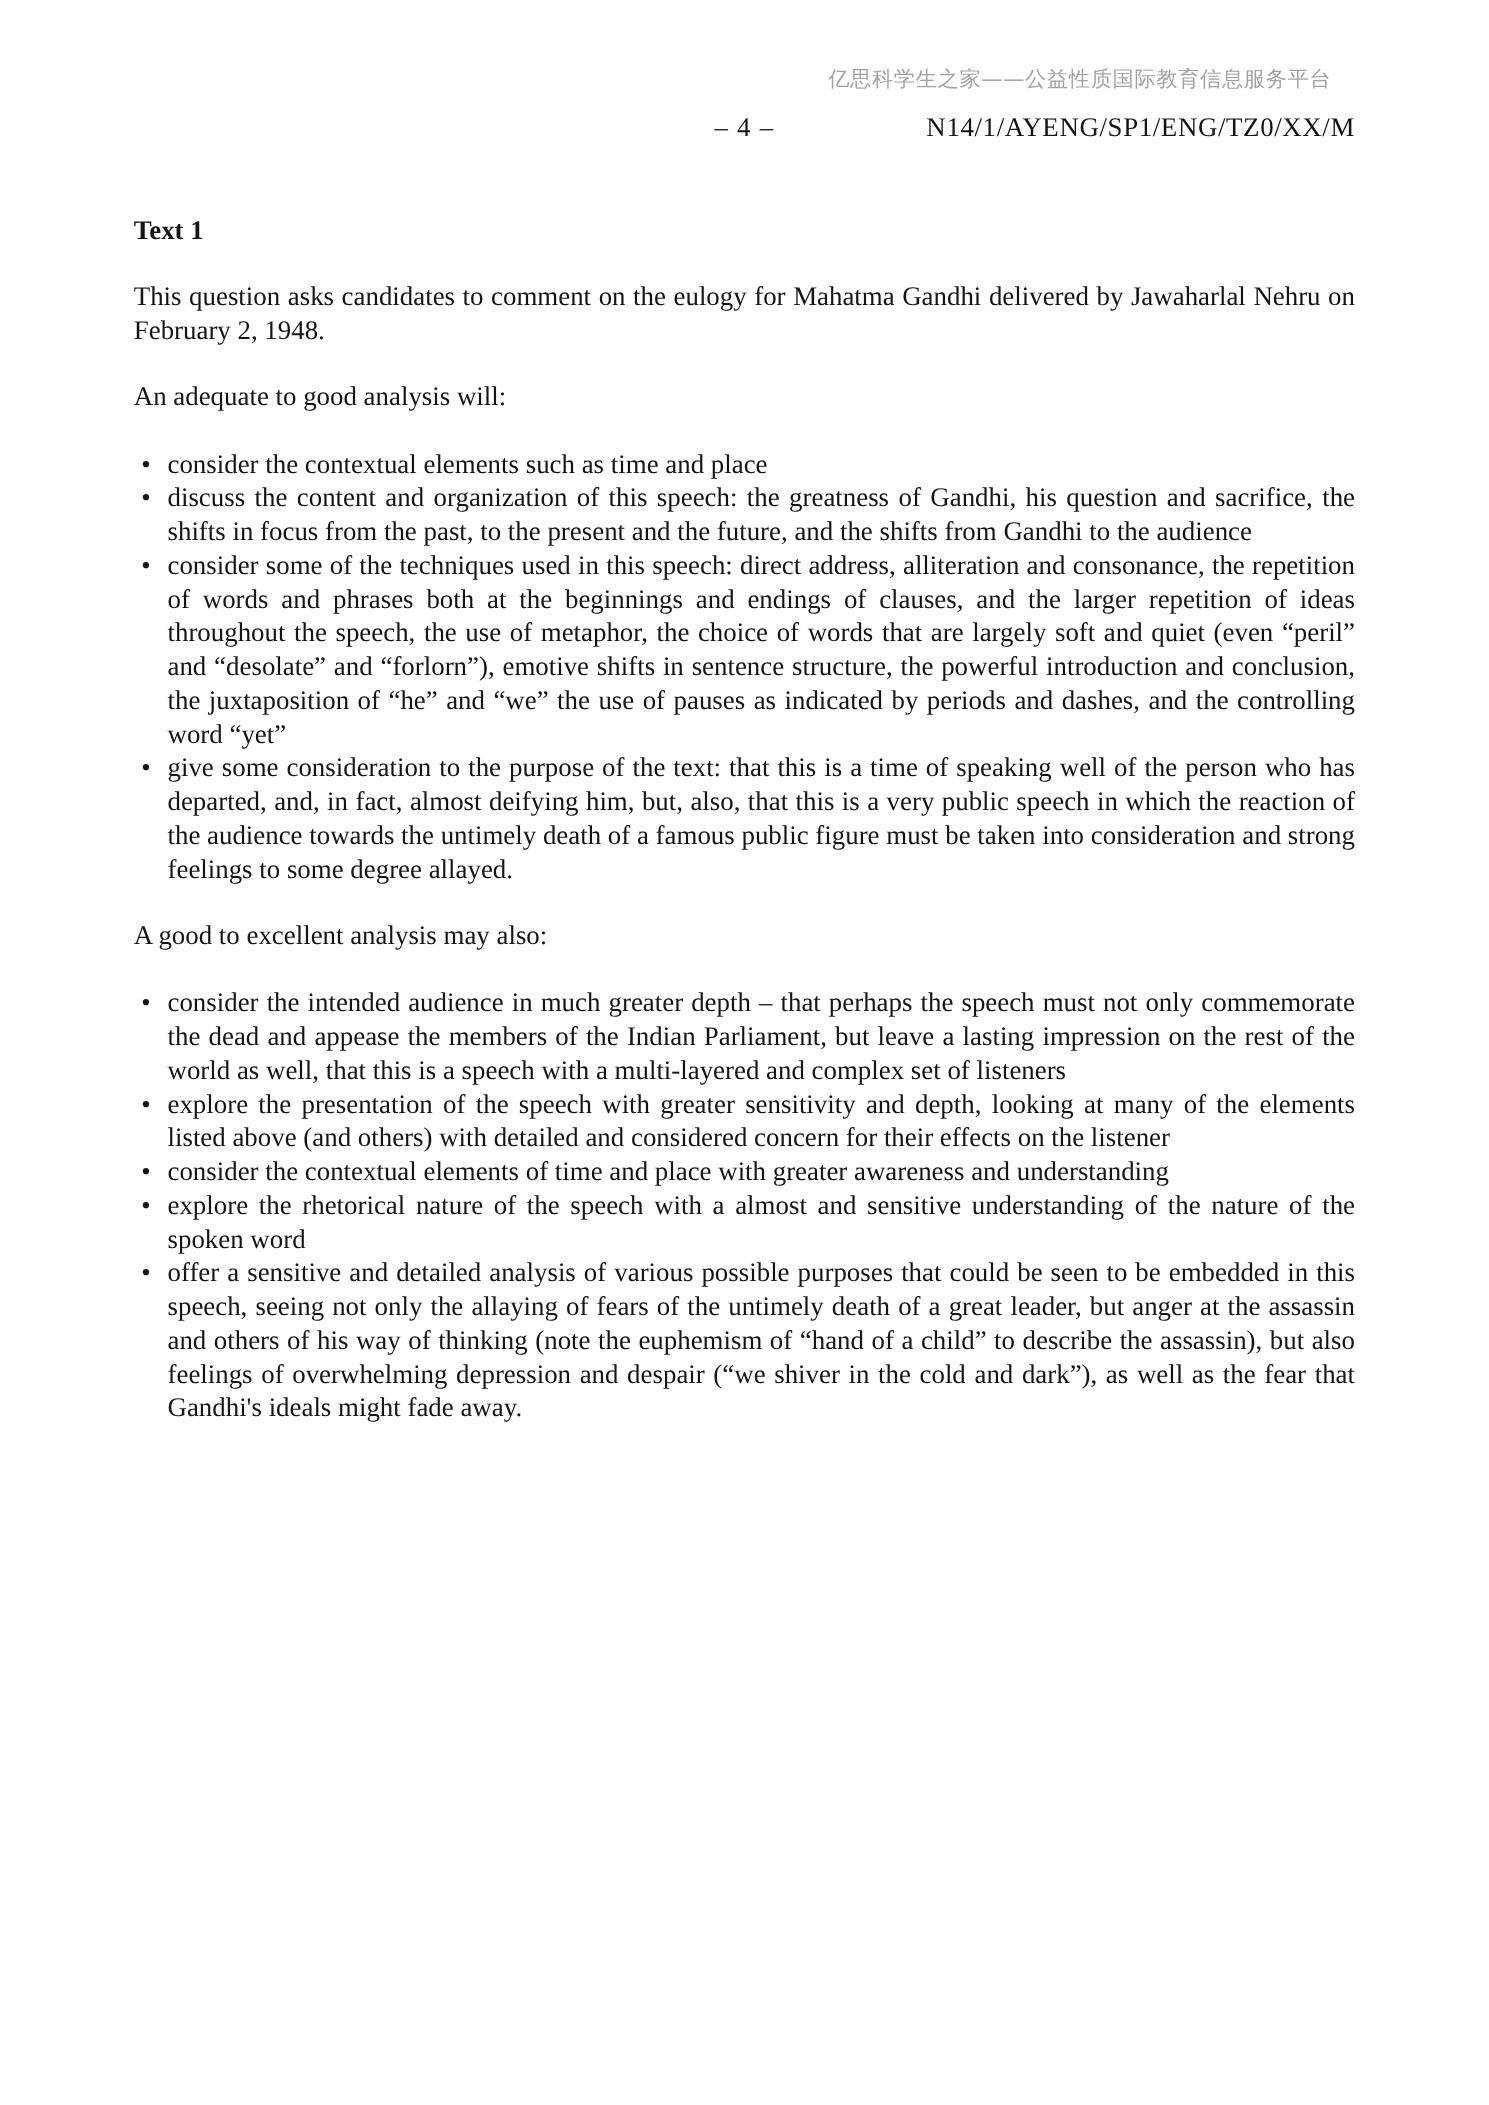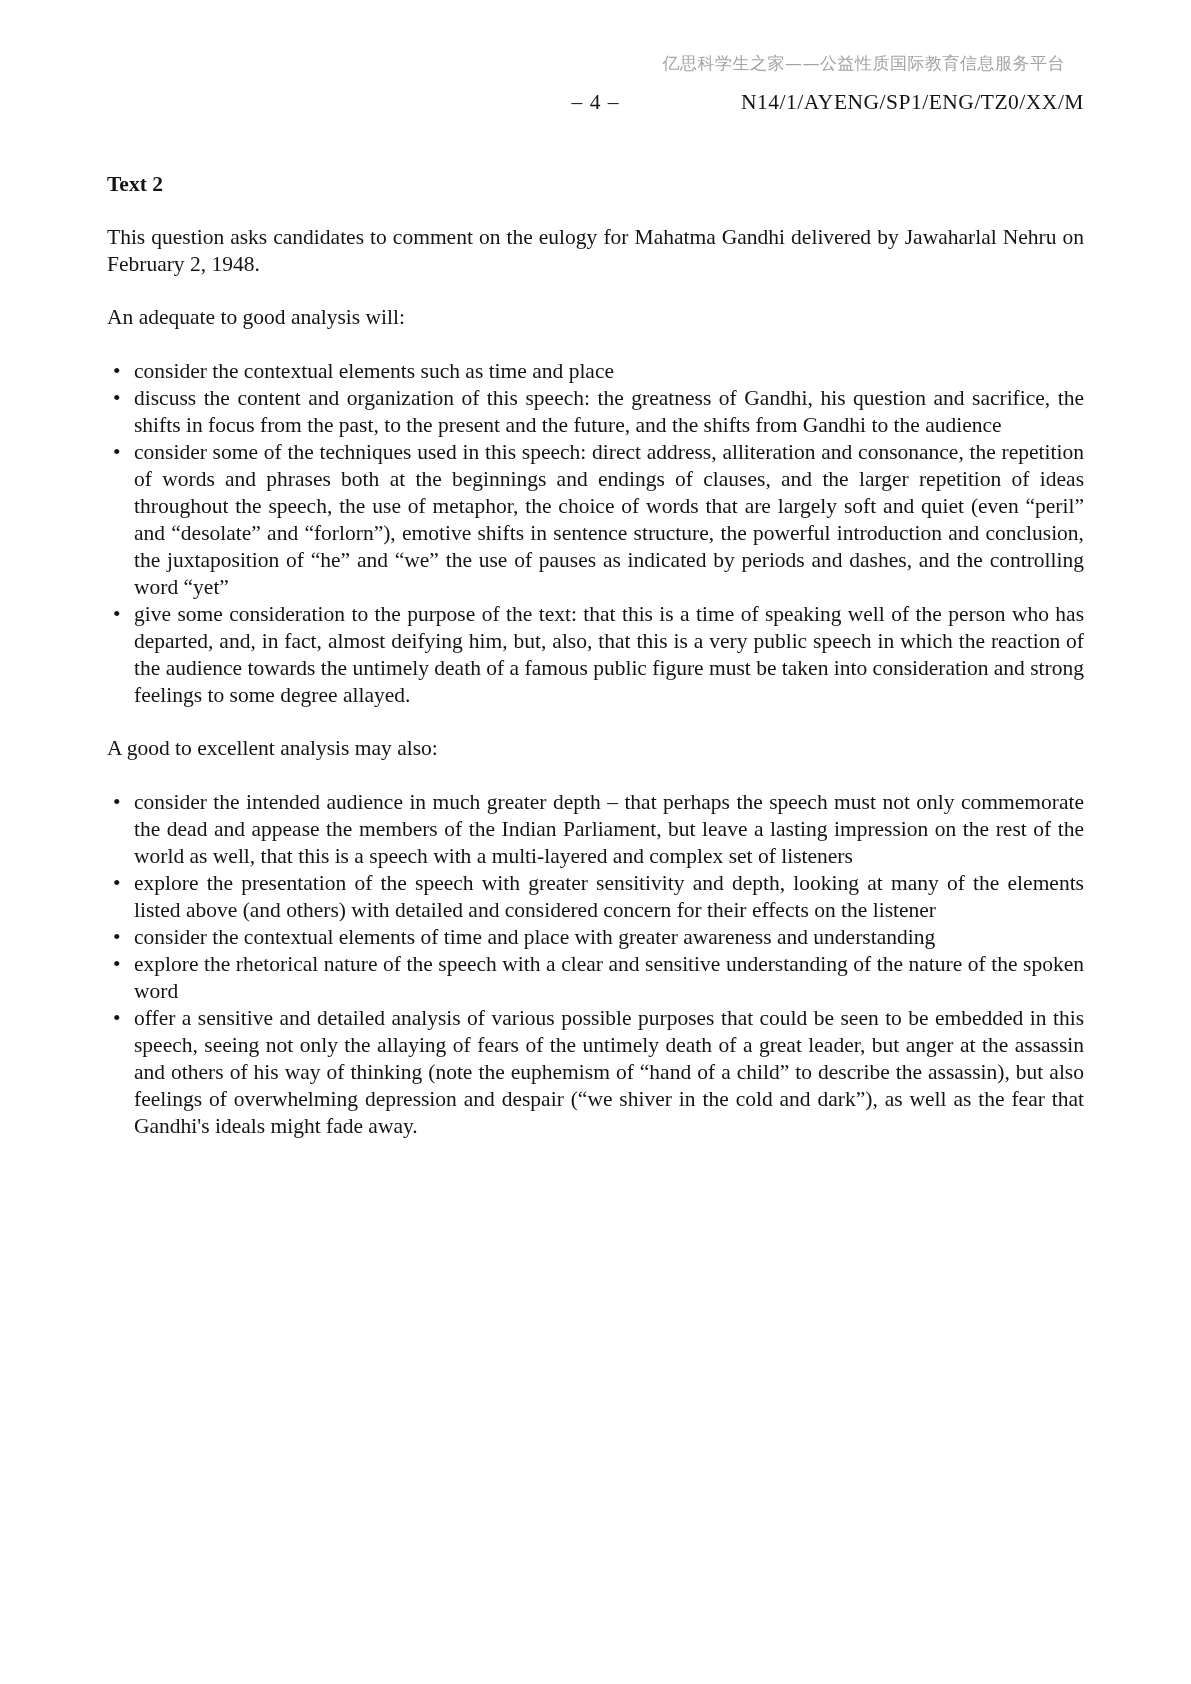--- a/index.html
+++ b/index.html
@@ -111,40 +111,40 @@
 
   <div class="watermark">亿思科学生之家——公益性质国际教育信息服务平台</div>
 
   <div class="header-line">
     <span class="page-number">– 4 –</span>
     <span class="paper-code">N14/1/AYENG/SP1/ENG/TZ0/XX/M</span>
   </div>
 
   <div class="content">
 
-    <p class="doc-title">Text 2</p>
+    <p class="doc-title">Text 1</p>
 
     <p class="para">This question asks candidates to comment on the eulogy for Mahatma Gandhi delivered by Jawaharlal Nehru on February 2, 1948.</p>
 
     <p class="para list-heading">An adequate to good analysis will:</p>
 
     <ul class="bullets">
       <li>consider the contextual elements such as time and place</li>
       <li>discuss the content and organization of this speech: the greatness of Gandhi, his question and sacrifice, the shifts in focus from the past, to the present and the future, and the shifts from Gandhi to the audience</li>
       <li>consider some of the techniques used in this speech: direct address, alliteration and consonance, the repetition of words and phrases both at the beginnings and endings of clauses, and the larger repetition of ideas throughout the speech, the use of metaphor, the choice of words that are largely soft and quiet (even “peril” and “desolate” and “forlorn”), emotive shifts in sentence structure, the powerful introduction and conclusion, the juxtaposition of “he” and “we” the use of pauses as indicated by periods and dashes, and the controlling word “yet”</li>
       <li>give some consideration to the purpose of the text: that this is a time of speaking well of the person who has departed, and, in fact, almost deifying him, but, also, that this is a very public speech in which the reaction of the audience towards the untimely death of a famous public figure must be taken into consideration and strong feelings to some degree allayed.</li>
     </ul>
 
     <p class="para list-heading">A good to excellent analysis may also:</p>
 
     <ul class="bullets">
       <li>consider the intended audience in much greater depth – that perhaps the speech must not only commemorate the dead and appease the members of the Indian Parliament, but leave a lasting impression on the rest of the world as well, that this is a speech with a multi-layered and complex set of listeners</li>
       <li>explore the presentation of the speech with greater sensitivity and depth, looking at many of the elements listed above (and others) with detailed and considered concern for their effects on the listener</li>
       <li>consider the contextual elements of time and place with greater awareness and understanding</li>
-      <li>explore the rhetorical nature of the speech with a clear and sensitive understanding of the nature of the spoken word</li>
+      <li>explore the rhetorical nature of the speech with a almost and sensitive understanding of the nature of the spoken word</li>
       <li>offer a sensitive and detailed analysis of various possible purposes that could be seen to be embedded in this speech, seeing not only the allaying of fears of the untimely death of a great leader, but anger at the assassin and others of his way of thinking (note the euphemism of “hand of a child” to describe the assassin), but also feelings of overwhelming depression and despair (“we shiver in the cold and dark”), as well as the fear that Gandhi's ideals might fade away.</li>
     </ul>
 
   </div>
 
   <div class="rule"></div>
 
   <div class="site-footer">eskedu.com</div>
 
 </div>

